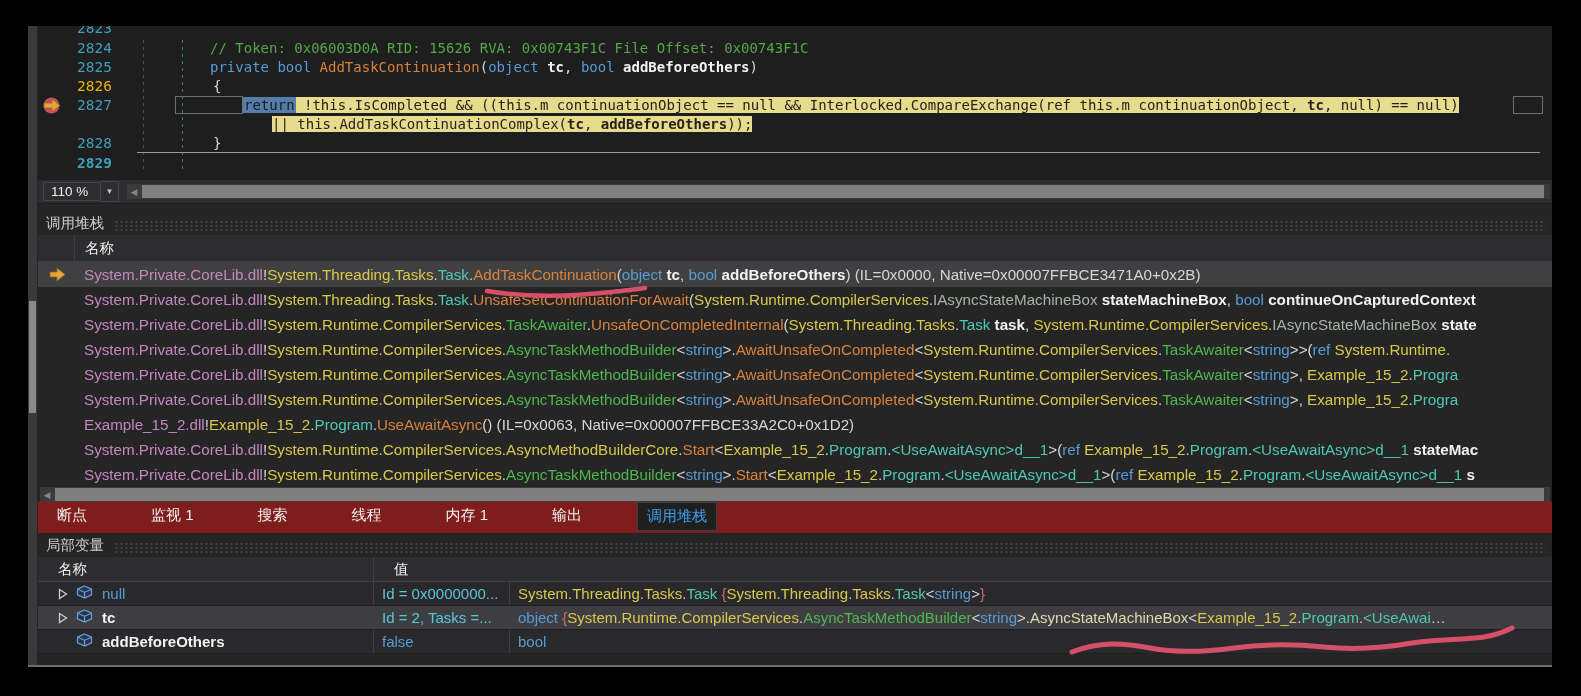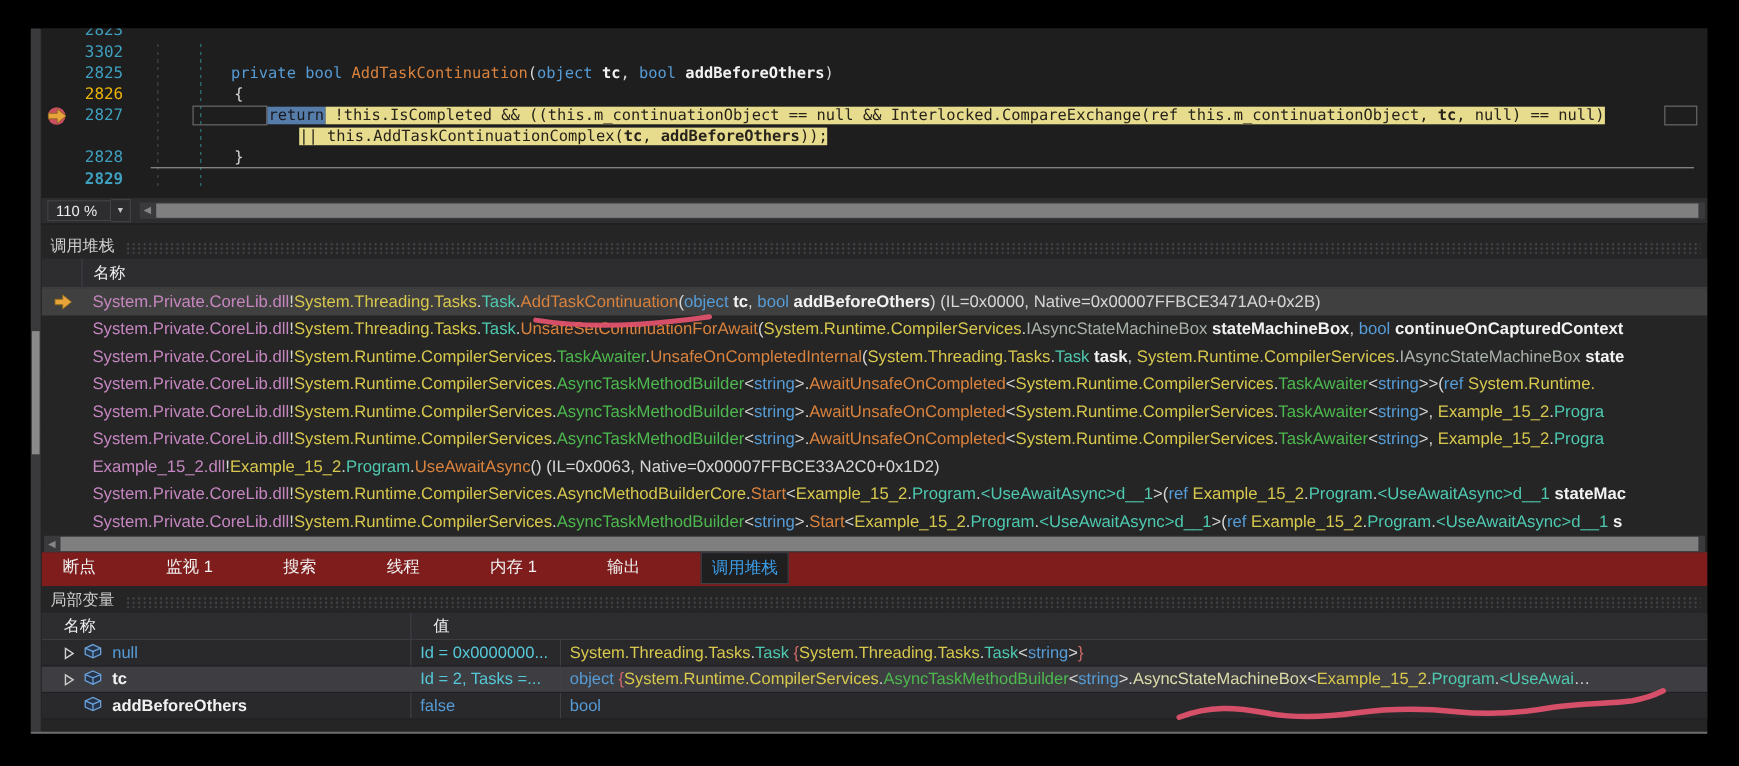--- a/index.html
+++ b/index.html
@@ -85,21 +85,21 @@
     <div class="vscrollbar">
       <div class="vthumb"></div>
     </div>
     <div class="main">
 
       <section class="editor">
         <div class="indent-guide" style="left:105px;--gc:#4a4a4a"></div>
         <div class="indent-guide" style="left:144px;--gc:#2e7d7d"></div>
         <div id="code-lines">
             <div class="code-line" style="top: -7px;"><span class="ln" style="color: rgb(63, 159, 190);">2823</span><span class="code-content" style="left: 172px;"></span></div>
-            <div class="code-line" style="top: 13px;"><span class="ln" style="color: rgb(63, 159, 190);">3302</span></div>
+            <div class="code-line" style="top: 13px;"><span class="ln" style="color: rgb(63, 159, 190);">2824</span><span class="code-content" style="left: 172px;"><span style="color: rgb(87, 166, 74);">// Token: 0x06003D0A RID: 15626 RVA: 0x00743F1C File Offset: 0x00743F1C</span></span></div>
             <div class="code-line" style="top: 32px;"><span class="ln" style="color: rgb(63, 159, 190);">2825</span><span class="code-content" style="left: 172px;"><span style="color: rgb(86, 156, 214);">private bool </span><span style="color: rgb(217, 130, 61);">AddTaskContinuation</span><span style="color: rgb(214, 214, 214);">(</span><span style="color: rgb(86, 156, 214);">object</span><span style="color: rgb(214, 214, 214);"> </span><span style="color: rgb(242, 242, 242); font-weight: 700;">tc</span><span style="color: rgb(214, 214, 214);">, </span><span style="color: rgb(86, 156, 214);">bool</span><span style="color: rgb(214, 214, 214);"> </span><span style="color: rgb(242, 242, 242); font-weight: 700;">addBeforeOthers</span><span style="color: rgb(214, 214, 214);">)</span></span></div>
             <div class="code-line" style="top: 51px;"><span class="ln" style="color: #eab308;">2826</span><span class="code-content" style="left: 175px;"><span style="color: rgb(214, 214, 214);">{</span></span></div>
             <div class="code-line" style="top: 70px;"><span class="ln" style="color: rgb(63, 159, 190);">2827</span><div class="leadbox" style="left: 137px; width: 68px;"></div><span class="code-content" style="left: 205px;"><span class="sel">return</span><span class="hl"><span style="color: rgb(39, 34, 26);"> !this.IsCompleted &amp;&amp; ((this.m_continuationObject == null &amp;&amp; Interlocked.CompareExchange(ref this.m_continuationObject, </span><span style="color: rgb(39, 34, 26); font-weight: 700;">tc</span><span style="color: rgb(39, 34, 26);">, null) == null)</span></span></span><div class="leadbox" style="left: 1475px; width: 30px;"></div></div>
             <div class="code-line" style="top: 89px;"><span class="code-content" style="left: 234px;"><span class="hl"><span style="color: rgb(39, 34, 26);">|| this.AddTaskContinuationComplex(</span><span style="color: rgb(39, 34, 26); font-weight: 700;">tc</span><span style="color: rgb(39, 34, 26);">, </span><span style="color: rgb(39, 34, 26); font-weight: 700;">addBeforeOthers</span><span style="color: rgb(39, 34, 26);">));</span></span></span></div>
             <div class="code-line" style="top: 108px;"><span class="ln" style="color: rgb(63, 159, 190);">2828</span><span class="code-content" style="left: 175px;"><span style="color: rgb(214, 214, 214);">}</span></span><div class="code-sep"></div></div>
             <div class="code-line" style="top: 128px;"><span class="ln" style="color: rgb(63, 159, 190); font-weight: bold;">2829</span><span class="code-content" style="left: 172px;"></span></div>
           </div>
         <svg class="bp-icon" style="top:71px" viewBox="0 0 18 17">
           <circle cx="8.5" cy="8.5" r="8" fill="#c94f60"></circle>
           <polygon points="1,6 9,6 9,2 17,8.5 9,15 9,11 1,11" fill="#e8a33a" stroke="#8a6a1e" stroke-width="0.8"></polygon>

